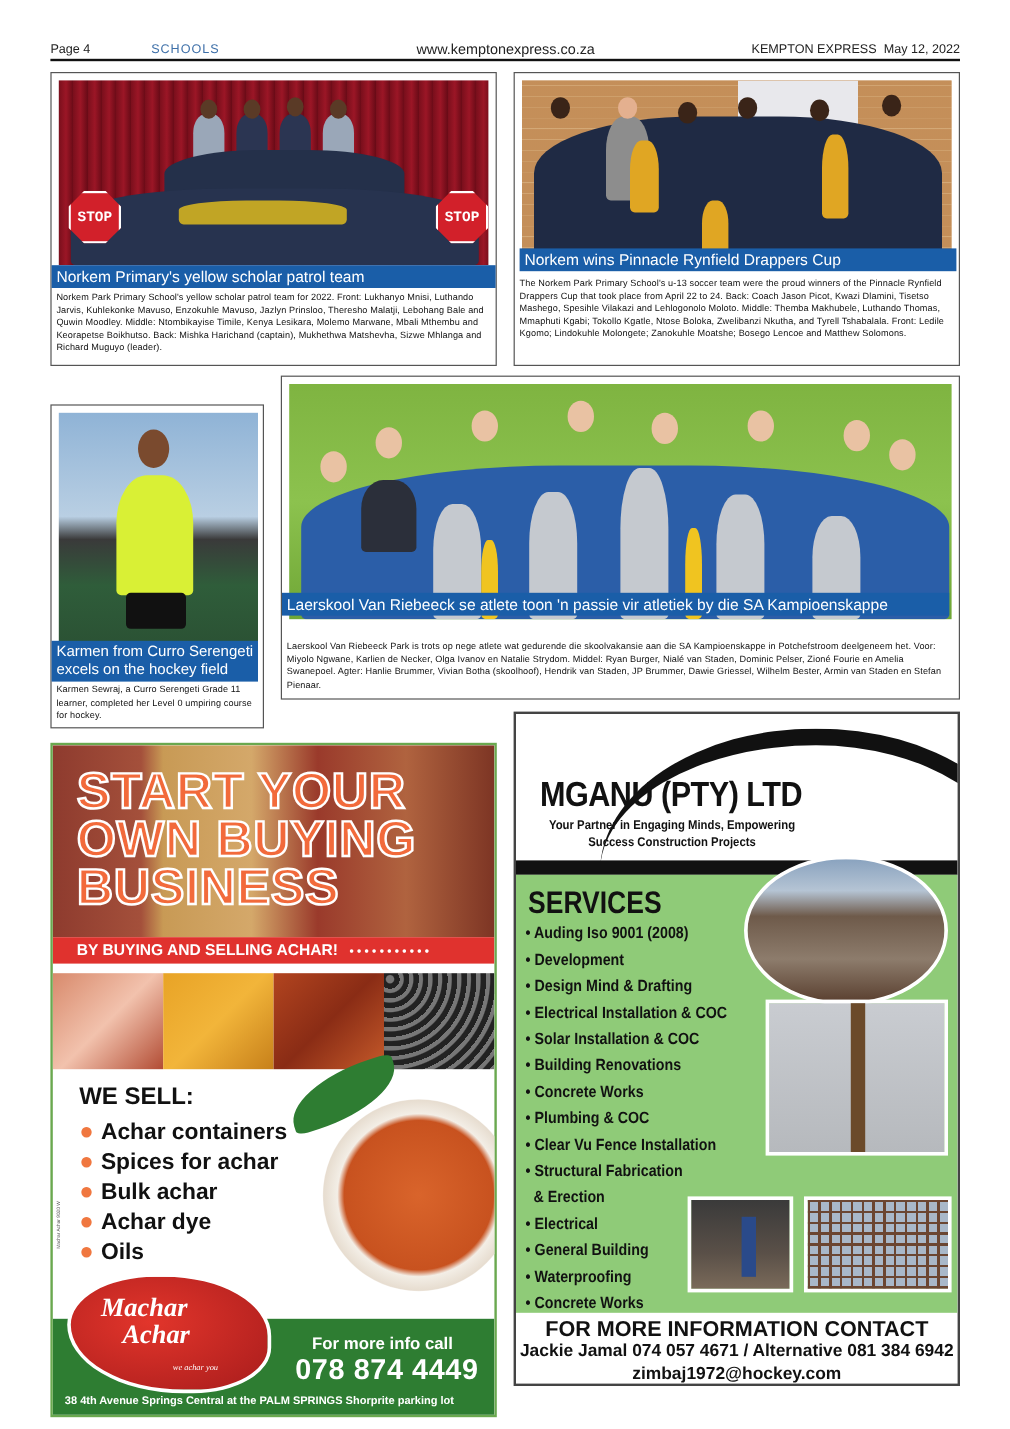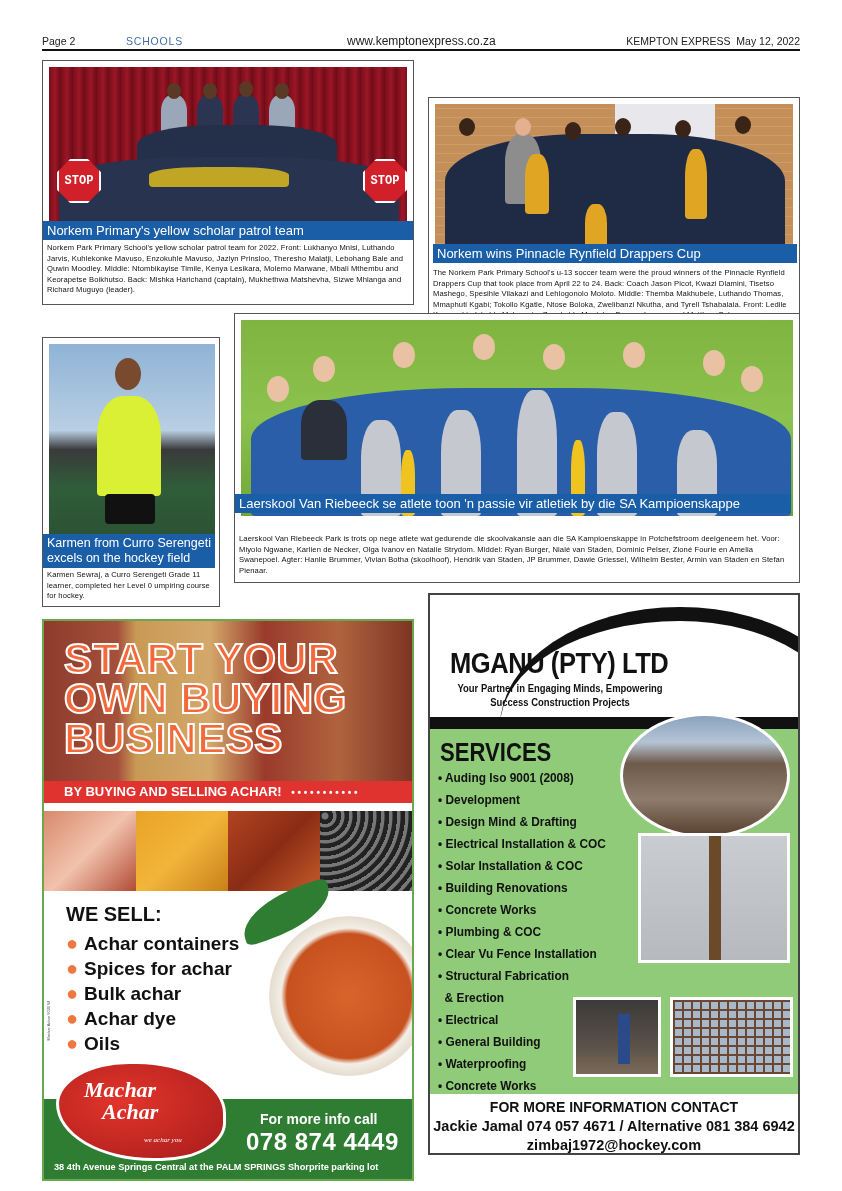--- a/index.html
+++ b/index.html
@@ -50,29 +50,29 @@
   .mganu-title { position: absolute; left: 20px; top: 52px; font-weight: bold; font-size: 29px; letter-spacing: -0.5px; color: #111; transform: scaleX(0.88); transform-origin: left; }
   .mganu-tag { position: absolute; left: 10px; top: 86px; width: 240px; text-align: center; font-weight: bold; font-size: 10.5px; line-height: 14px; color: #111; transform: scaleX(0.9); transform-origin: center; }
   .mganu-bar { position: absolute; left: 0; top: 122px; width: 100%; height: 12px; background: #111; }
   .mganu-green { position: absolute; left: 0; top: 134px; width: 100%; height: 365px; background: #8fcb78; }
   .services { position: absolute; left: 10px; top: 142px; font-weight: bold; font-size: 26px; color: #111; transform: scaleX(0.85); transform-origin: left; }
   .svc-list { position: absolute; left: 8px; top: 172px; list-style: none; }
   .svc-list li { font-weight: bold; font-size: 13.5px; line-height: 22px; color: #111; transform: scaleX(0.88); transform-origin: left; white-space: nowrap; }
   .oval { position: absolute; left: 190px; top: 118px; width: 170px; height: 125px; border-radius: 50%; border: 3px solid #fff; background: linear-gradient(180deg,#8aa3bf 0,#b5c4d4 22%,#6e5a4a 40%,#8d7c6c 70%,#5a4030 100%); }
   .ph { position: absolute; border: 3px solid #fff; }
   .contact { position: absolute; left: 0; top: 499px; width: 100%; text-align: center; font-weight: bold; color: #111; }
-  .contact .l1 { font-size: 14px; line-height: 19px; margin-top: 4px; }
+  .contact .l1 { font-size: 18px; line-height: 19px; margin-top: 4px; }
   .contact .l2 { font-size: 14.5px; line-height: 19px; }
   .contact .l3 { font-size: 14.5px; line-height: 19px; }
 </style>
 </head>
 <body>
 
 <div class="hdr">
-  <span class="page">Page 2</span>
+  <span class="page">Page 4</span>
   <span class="sect">SCHOOLS</span>
   <span class="url">www.kemptonexpress.co.za</span>
   <span class="pub"><span>KEMPTON EXPRESS</span>&nbsp; <span>May 12, 2022</span></span>
 </div>
 <div class="hdr-line"></div>
 
 <div class="box" style="left:42px;top:60px;width:372px;height:245px;">
   <div class="photo curtain" style="left:6px;top:6px;width:358px;height:154px;">
     <div class="person" style="left:112px;top:28px;width:26px;height:40px;background:#9aa7b8;"></div>
     <div class="person" style="left:148px;top:28px;width:26px;height:40px;background:#2b3552;"></div>
@@ -85,21 +85,21 @@
     <div class="person" style="left:88px;top:58px;width:200px;height:50px;background:#24304a;"></div>
     <div class="person" style="left:10px;top:90px;width:340px;height:64px;background:#27334f;"></div>
     <div class="person" style="left:100px;top:100px;width:140px;height:20px;background:#e8c21a;opacity:0.8;"></div>
     <div class="stop" style="left:8px;top:92px;">STOP</div>
     <div class="stop" style="left:314px;top:92px;">STOP</div>
   </div>
   <div class="cap" style="left:0;top:160px;width:370px;">Norkem Primary's yellow scholar patrol team</div>
   <div class="body-txt" style="left:4px;top:182px;width:362px;">Norkem Park Primary School's yellow scholar patrol team for 2022. Front: Lukhanyo Mnisi, Luthando Jarvis, Kuhlekonke Mavuso, Enzokuhle Mavuso, Jazlyn Prinsloo, Theresho Malatji, Lebohang Bale and Quwin Moodley. Middle: Ntombikayise Timile, Kenya Lesikara, Molemo Marwane, Mbali Mthembu and Keorapetse Boikhutso. Back: Mishka Harichand (captain), Mukhethwa Matshevha, Sizwe Mhlanga and Richard Muguyo (leader).</div>
 </div>
 
-<div class="box" style="left:428px;top:60px;width:372px;height:245px;margin-top:37px;">
+<div class="box" style="left:428px;top:60px;width:372px;height:245px;">
   <div class="photo" style="left:6px;top:6px;width:358px;height:148px;background:#c9965f;">
     <div style="position:absolute;left:0;top:0;width:100%;height:100%;background:repeating-linear-gradient(0deg,#c18a55 0,#c18a55 8px,#ddb98a 9px);opacity:0.6;"></div>
     <div style="position:absolute;left:180px;top:0;width:100px;height:90px;background:#e8e8ec;"></div>
     <div class="person" style="left:10px;top:30px;width:340px;height:118px;background:#1f2a44;"></div>
     <div class="person" style="left:70px;top:30px;width:36px;height:70px;background:#8d8d8d;"></div>
     <div class="person" style="left:90px;top:50px;width:24px;height:60px;background:#e0a623;"></div>
     <div class="person" style="left:250px;top:45px;width:22px;height:70px;background:#e0a623;"></div>
     <div class="person" style="left:150px;top:100px;width:22px;height:48px;background:#e0a623;"></div>
     <div class="head" style="left:24px;top:14px;width:16px;height:18px;background:#3a2418;"></div>
     <div class="head" style="left:80px;top:14px;width:16px;height:18px;background:#e4b08f;"></div>

